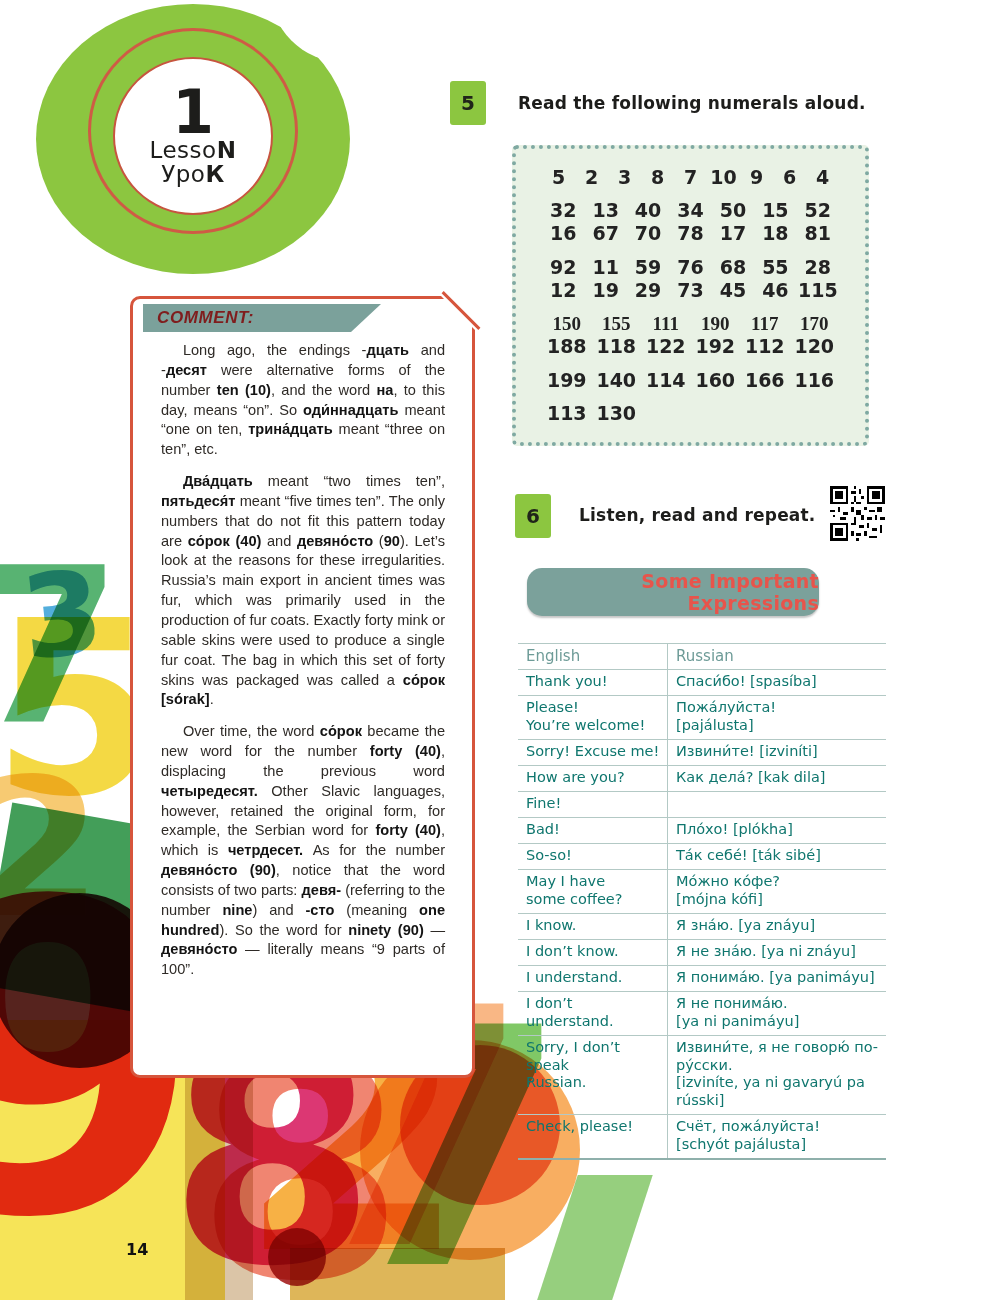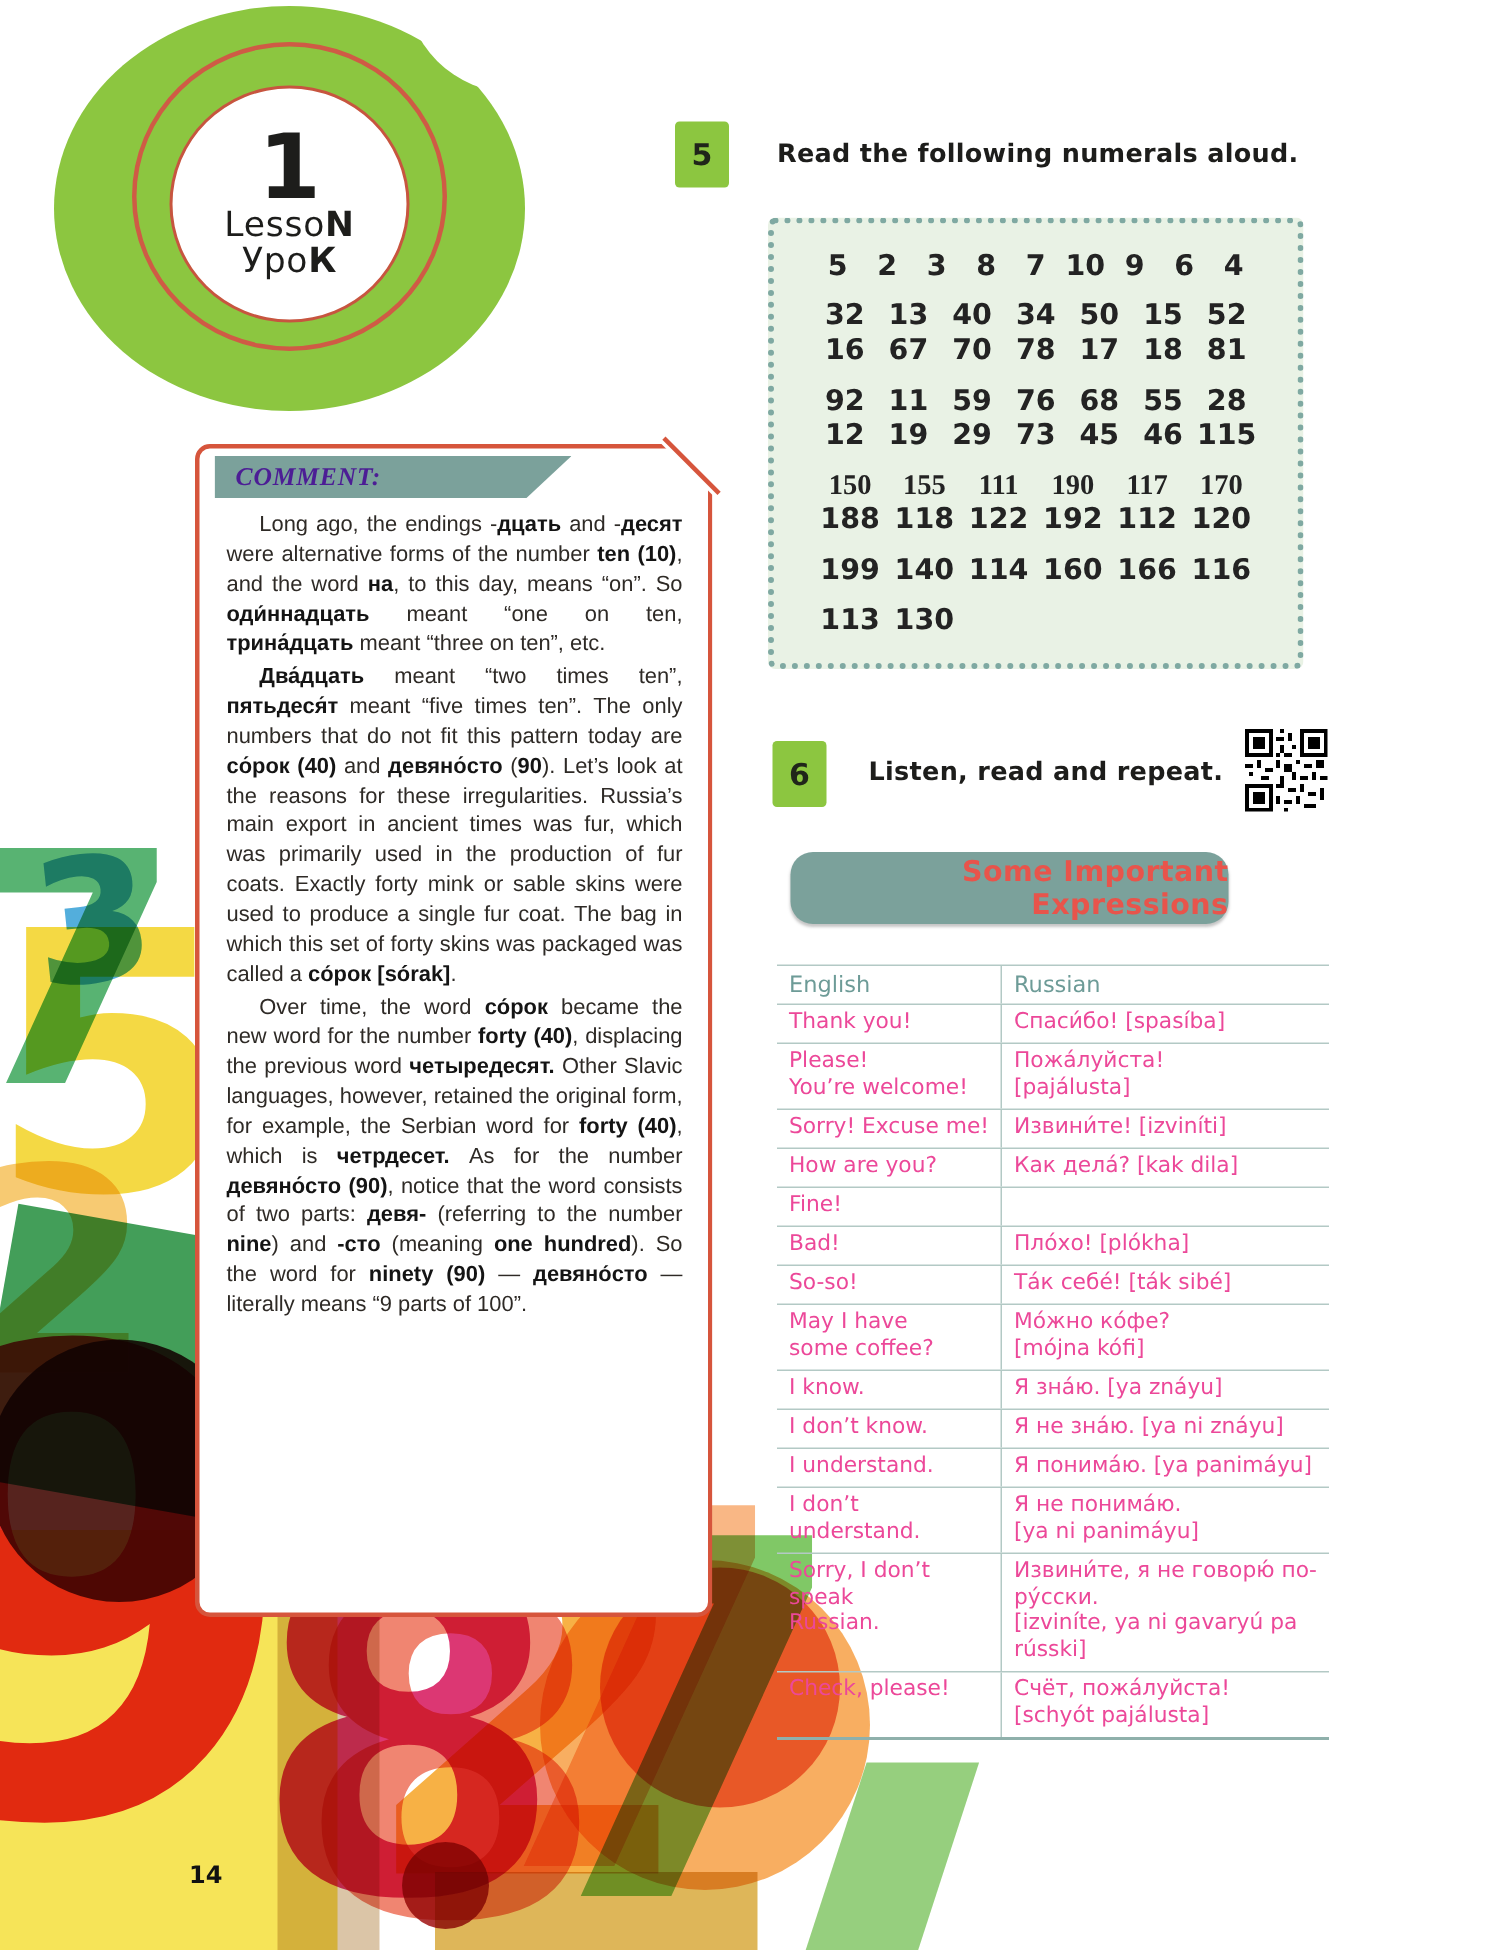--- a/index.html
+++ b/index.html
@@ -40,23 +40,23 @@
     position:absolute;left:130px;top:296px;width:345px;height:782px;background:#fff;
     border:3px solid #d6553c;border-radius:10px;box-sizing:border-box;z-index:2;
     clip-path:polygon(0 0,calc(100% - 34px) 0,100% 34px,100% 100%,0 100%);
   }
   #comment-cut{position:absolute;left:435px;top:309px;width:52px;height:3px;background:#d6553c;transform:rotate(45deg);z-index:3;}
   #comment-header{
     position:absolute;left:10px;top:5px;width:238px;height:28px;background:#7ba19b;
     clip-path:polygon(0 0,100% 0,calc(100% - 30px) 100%,0 100%);
     display:flex;align-items:center;
   }
-  #comment-header span{color:#4c1d95;font-weight:700;font-style:italic;font-size:17px;letter-spacing:.6px;padding-left:14px;font-family:Liberation Serif, serif;}
+  #comment-header span{color:#7f1d1d;font-weight:700;font-style:italic;font-size:17px;letter-spacing:.6px;padding-left:14px;}
   #comment-body{margin:42px 15px 0 16px;text-align:justify;font-size:14.6px;line-height:1.36;color:#2e2a26;}
-  .cpara{margin:2px;text-indent:1.5em;}
+  .cpara{margin:12px;text-indent:1.5em;}
   .cpara .b{font-weight:700;color:#141414;}
 
   
   .ex-badge{
     position:absolute;width:36px;height:44px;background:#8cc640;border-radius:3px;z-index:2;
     display:flex;align-items:center;justify-content:center;
     font-family:"DejaVu Sans",sans-serif;font-weight:700;font-size:20px;color:#20251a;
   }
   .ex-title{position:absolute;z-index:2;font-family:"DejaVu Sans",sans-serif;font-weight:700;font-size:17px;color:#1d1d1b;letter-spacing:.2px;}
   #ex5-badge{left:450px;top:81px;}
@@ -82,21 +82,21 @@
     background:#7ba19b;border-radius:15px;box-shadow:0 2px 2px rgba(90,90,90,.35);
     display:flex;align-items:center;justify-content:center;
   }
   #banner span{font-family:"DejaVu Sans",sans-serif;font-weight:700;font-size:19px;color:#e8544b;letter-spacing:.3px;text-align:right;}
   #exp-table{position:absolute;left:518px;top:643px;width:368px;z-index:2;font-family:"DejaVu Sans",sans-serif;border-top:1px solid #b3c9c5;}
   .exp-header{display:grid;grid-template-columns:150px 1fr;border-bottom:1px solid #b3c9c5;}
   .exp-header div{padding:3px 8px 4px 8px;font-size:15px;color:#6d9b97;}
   .exp-header div:first-child{border-right:1px solid #b3c9c5;}
   .exp-row{display:grid;grid-template-columns:150px 1fr;border-bottom:1px solid #b3c9c5;}
   .exp-row:last-child{border-bottom:2px solid #8fb0ab;}
-  .exp-cell{padding:3px 6px 4px 8px;font-size:14.5px;line-height:1.24;color:#ec4899;white-space:pre-line;}
+  .exp-cell{padding:3px 6px 4px 8px;font-size:14.5px;line-height:1.24;color:#0f766e;white-space:pre-line;}
   .exp-en{border-right:1px solid #b3c9c5;}
   .exp-ru .b{font-weight:400;}
 
   
   #page-number{position:absolute;left:126px;top:1240px;z-index:2;font-family:"DejaVu Sans",sans-serif;font-weight:800;font-size:16px;color:#111;}
 </style>
 </head>
 <body>
 
 <div id="page">

